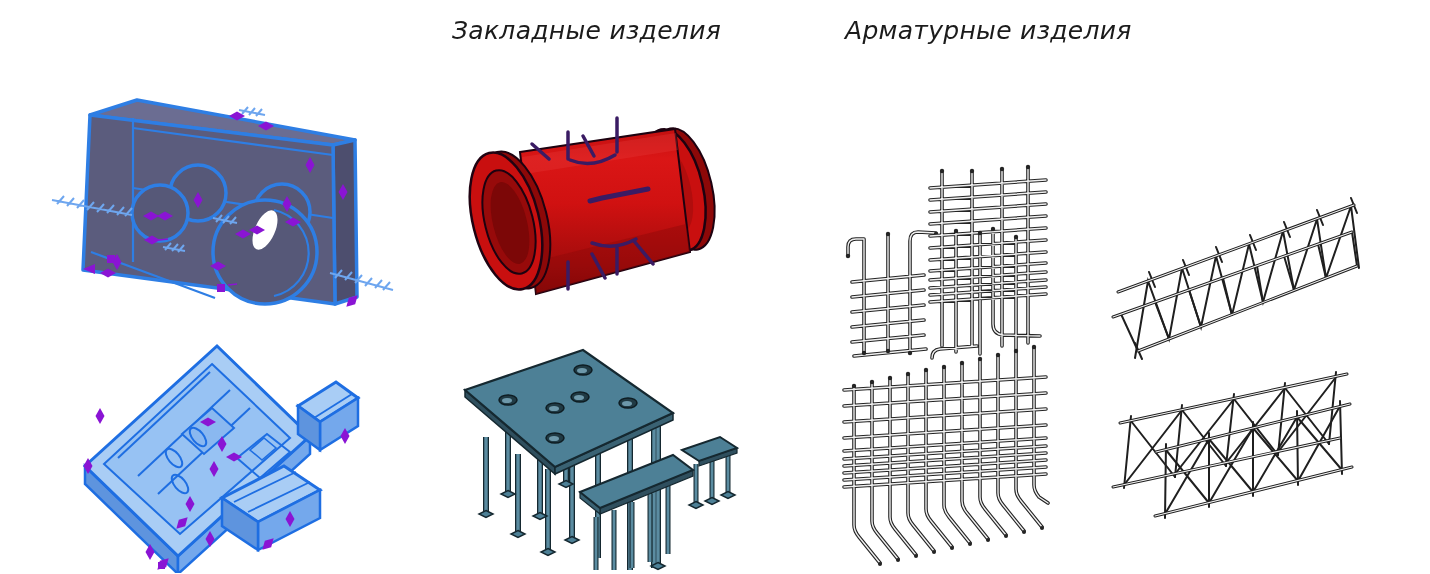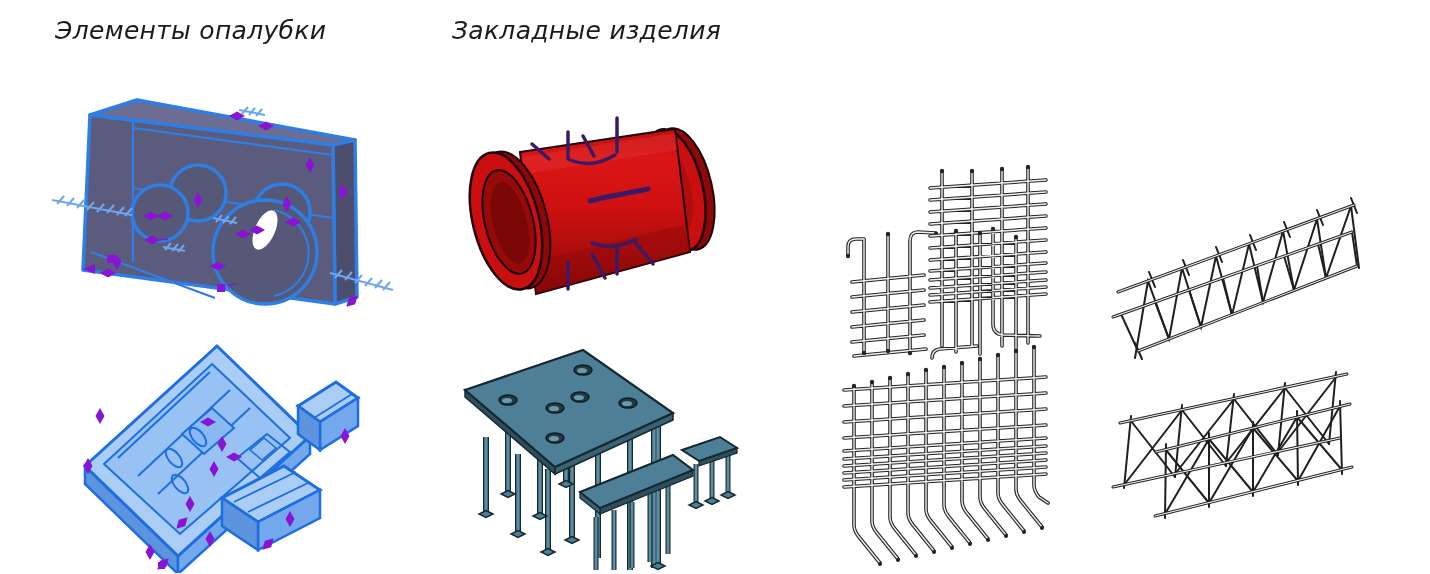--- a/index.html
+++ b/index.html
@@ -21,22 +21,22 @@
   .fw-line{stroke:#2e7ee4;stroke-width:2.2;fill:none;}
   .hatch{stroke:#6ea6ef;stroke-width:2;fill:none;}
   .mk{fill:#8a14d4;}
   .rod{stroke:#3a1b63;stroke-width:3.5;fill:none;stroke-linecap:round;stroke-linejoin:round;}
 </style>
 </head>
 <body>
 
 <div id="canvas">
 
-  <div class="sec-title" style="left:55px">Элементы опалубки</div>
   <div class="sec-title" style="left:452px">Закладные изделия</div>
+  <div class="sec-title" style="left:845px">Арматурные изделия</div>
 
   <figure class="fig" style="left:25px;top:92px;width:395px;height:232px">
     <svg viewBox="0 0 395 232">
       <defs>
           <polygon id="dmA" points="0,-8 4.5,0 0,8 -4.5,0"></polygon>
         </defs>
       <g>
         <path class="fw-edge" d="M65,23 L112,8 L330,48 L308,53 Z" fill="#6b6d92" stroke-width="3.5"></path>
         <path class="fw-edge" d="M308,53 L330,48 L332,205 L310,212 Z" fill="#4d4e6e" stroke-width="3.5"></path>
         <path class="fw-edge" d="M65,23 L308,53 L310,212 L58,178 Z" fill="#5b5c7d" stroke-width="3.5"></path>

